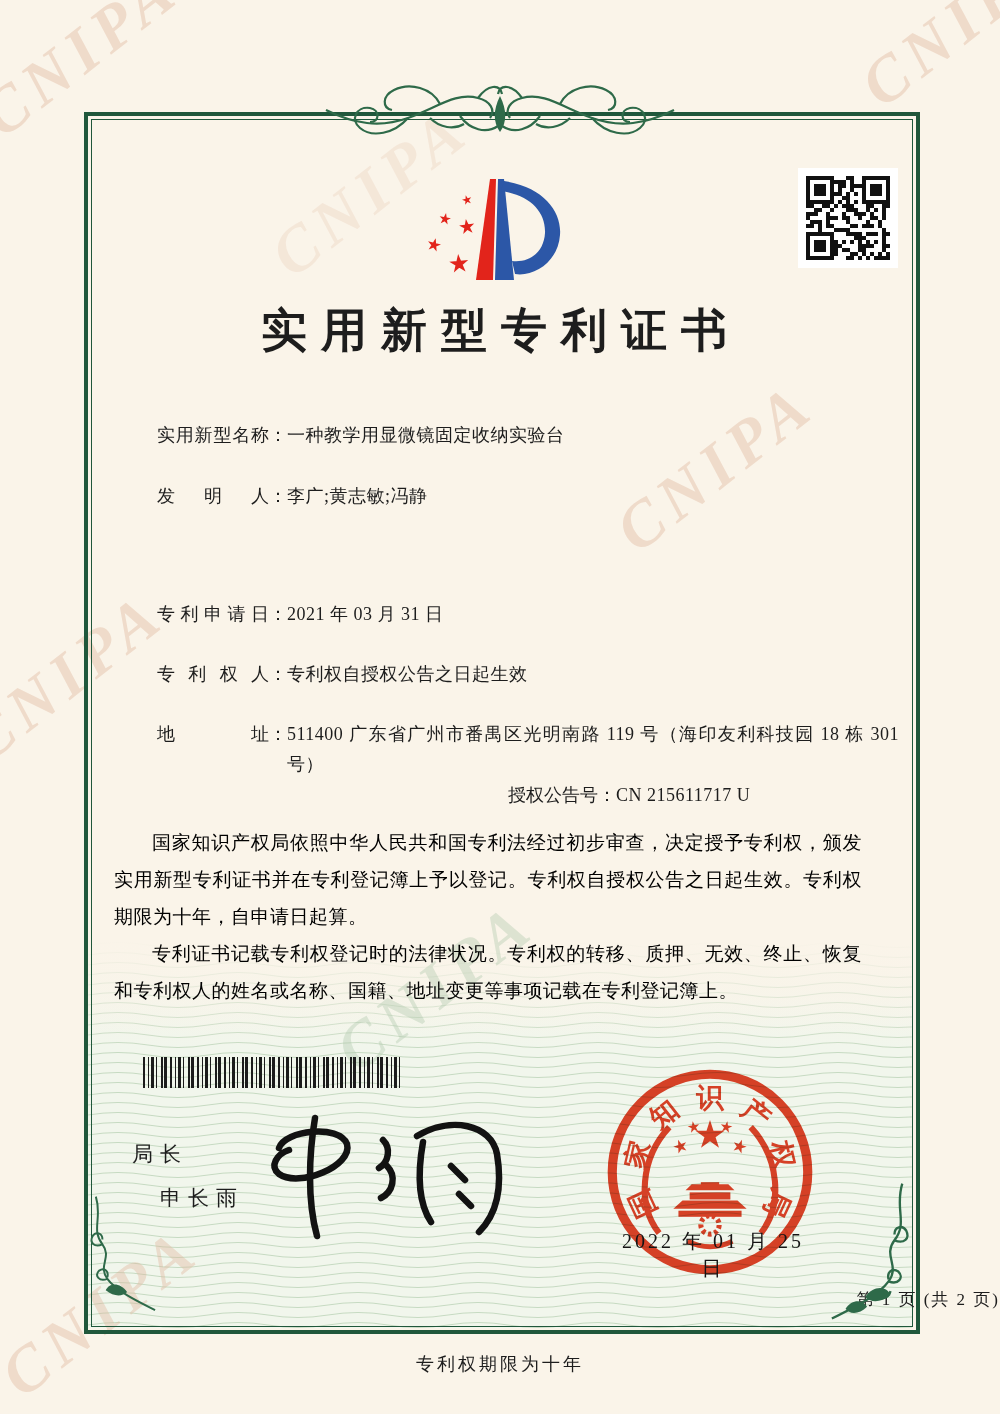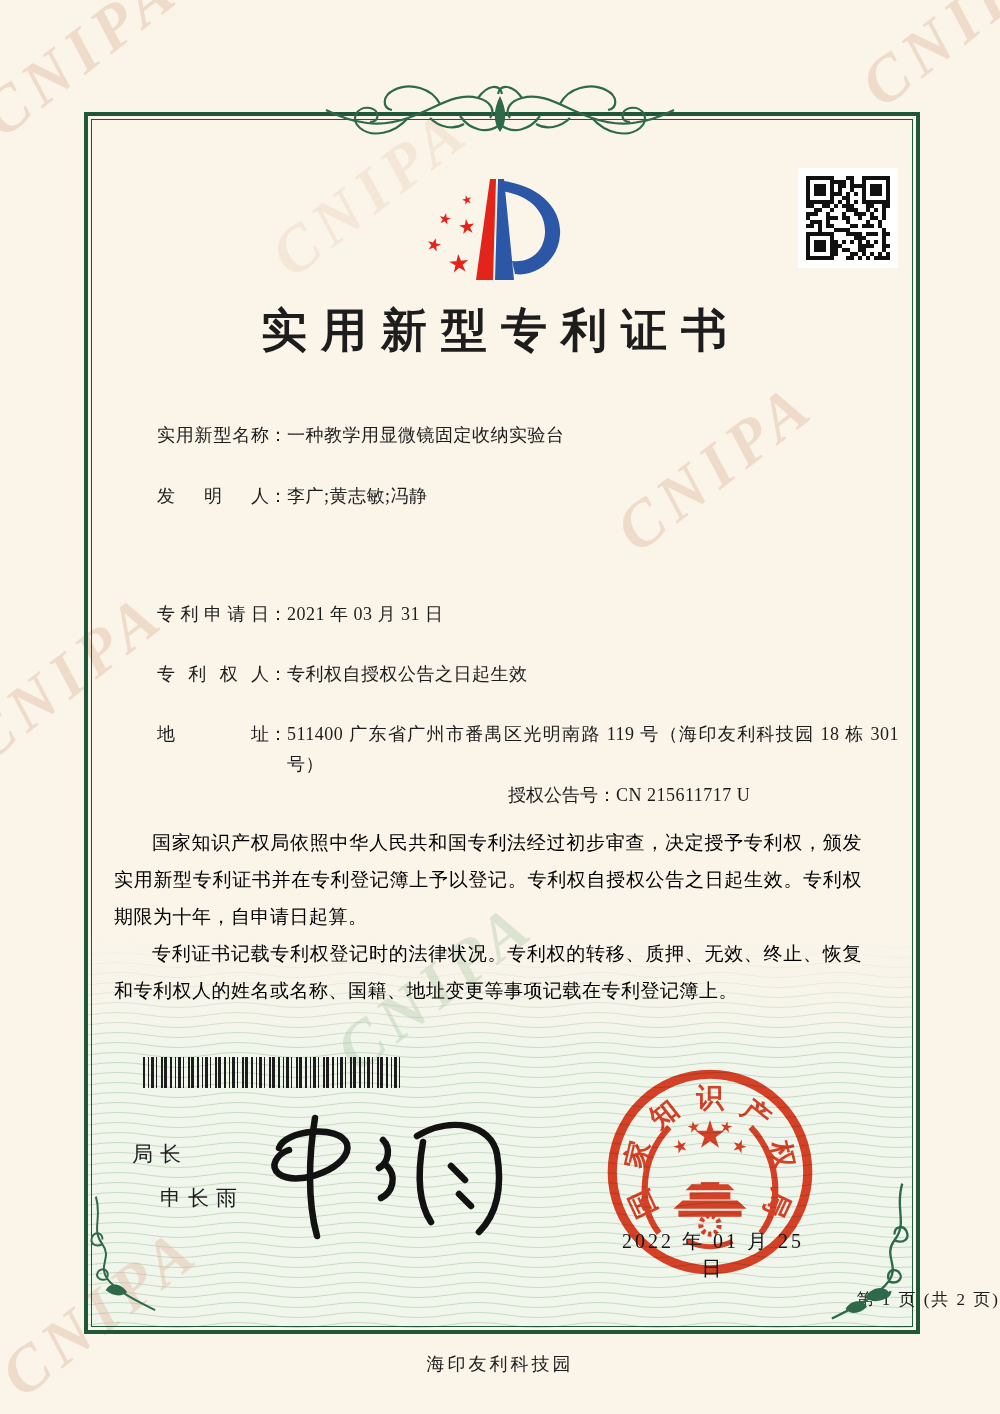--- a/index.html
+++ b/index.html
@@ -442,15 +442,15 @@
       </g>
       <circle cy="44" r="9" fill="none" stroke="#e03418" stroke-width="5" stroke-dasharray="3.5 2.8"></circle>
       <path d="M-50,52 C-72,24 -68,-22 -40,-52" fill="none" stroke="#e03418" stroke-width="6"></path>
       <path d="M50,52 C72,24 68,-22 40,-52" fill="none" stroke="#e03418" stroke-width="6"></path>
       <path d="M-22,60 C-8,67 8,67 22,60" fill="none" stroke="#e03418" stroke-width="5"></path>
     </g>
   </svg>
   <div class="seal-date">2022 年 01 月 25 日</div>
 
   <div class="pageno">第 1 页 (共 2 页)</div>
-  <div class="note">海印友利科技园</div>
+  <div class="note">专利权期限为十年</div>
 
 </div>
 
 </body></html>

